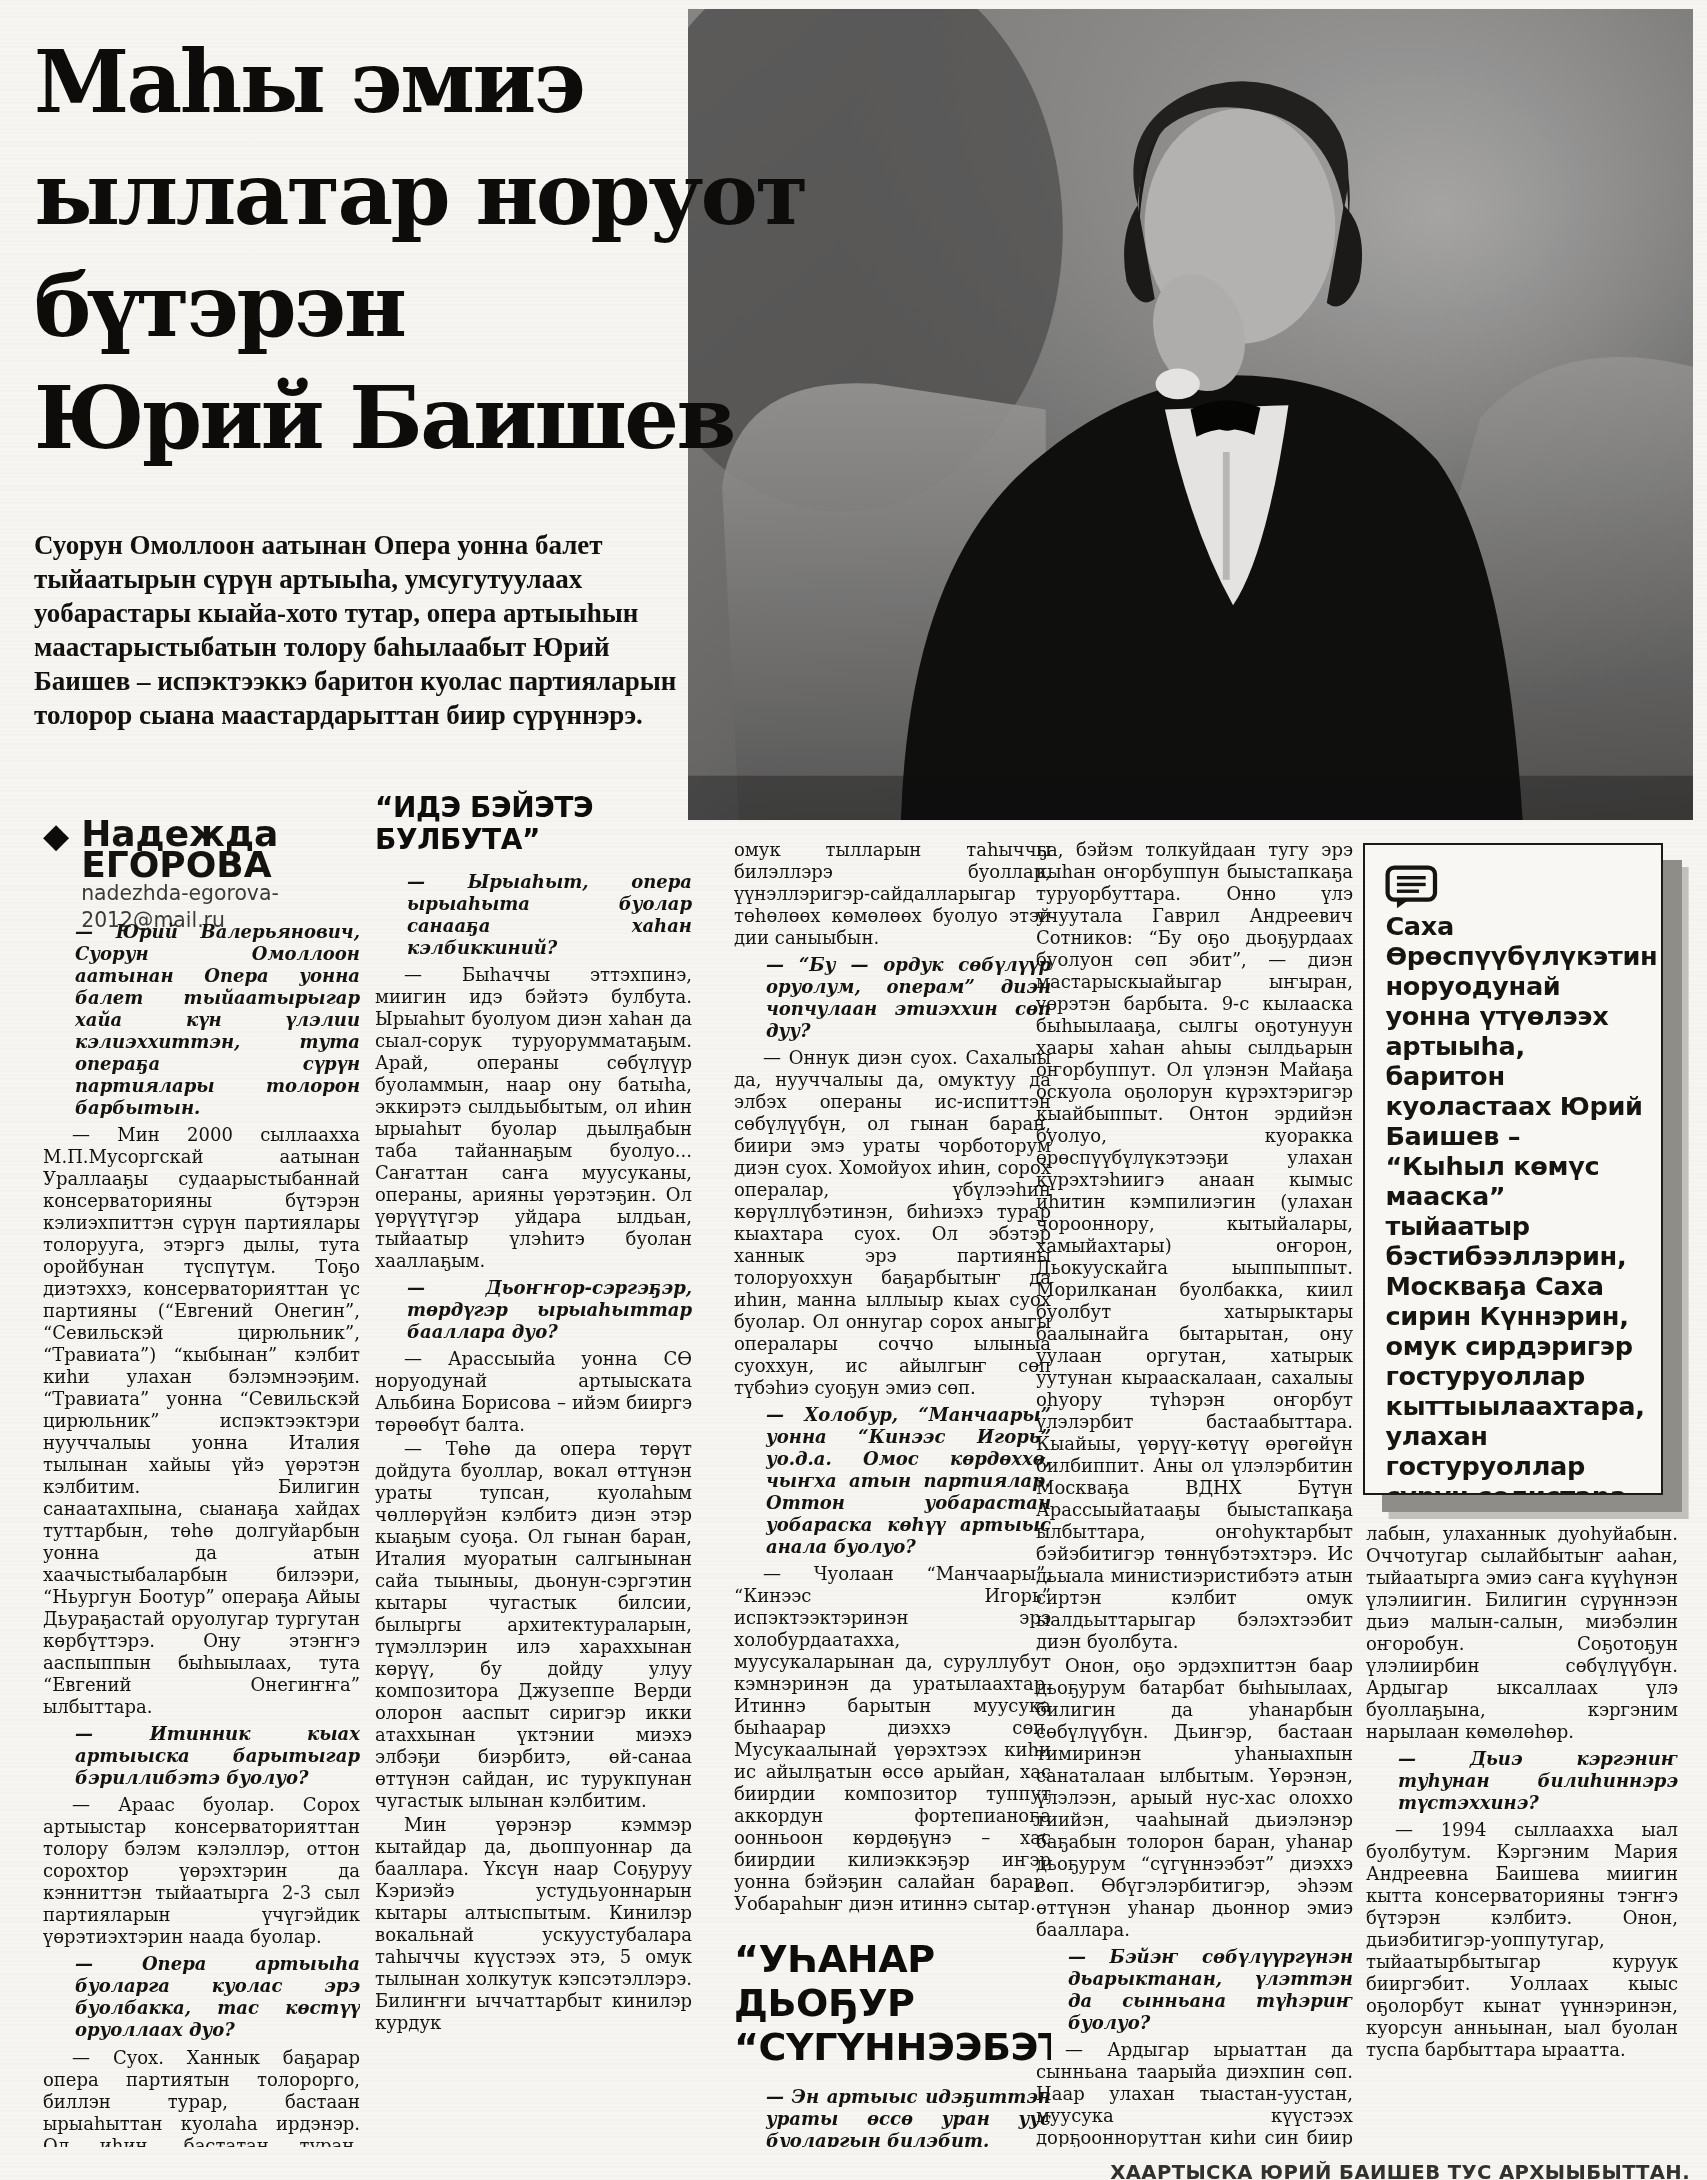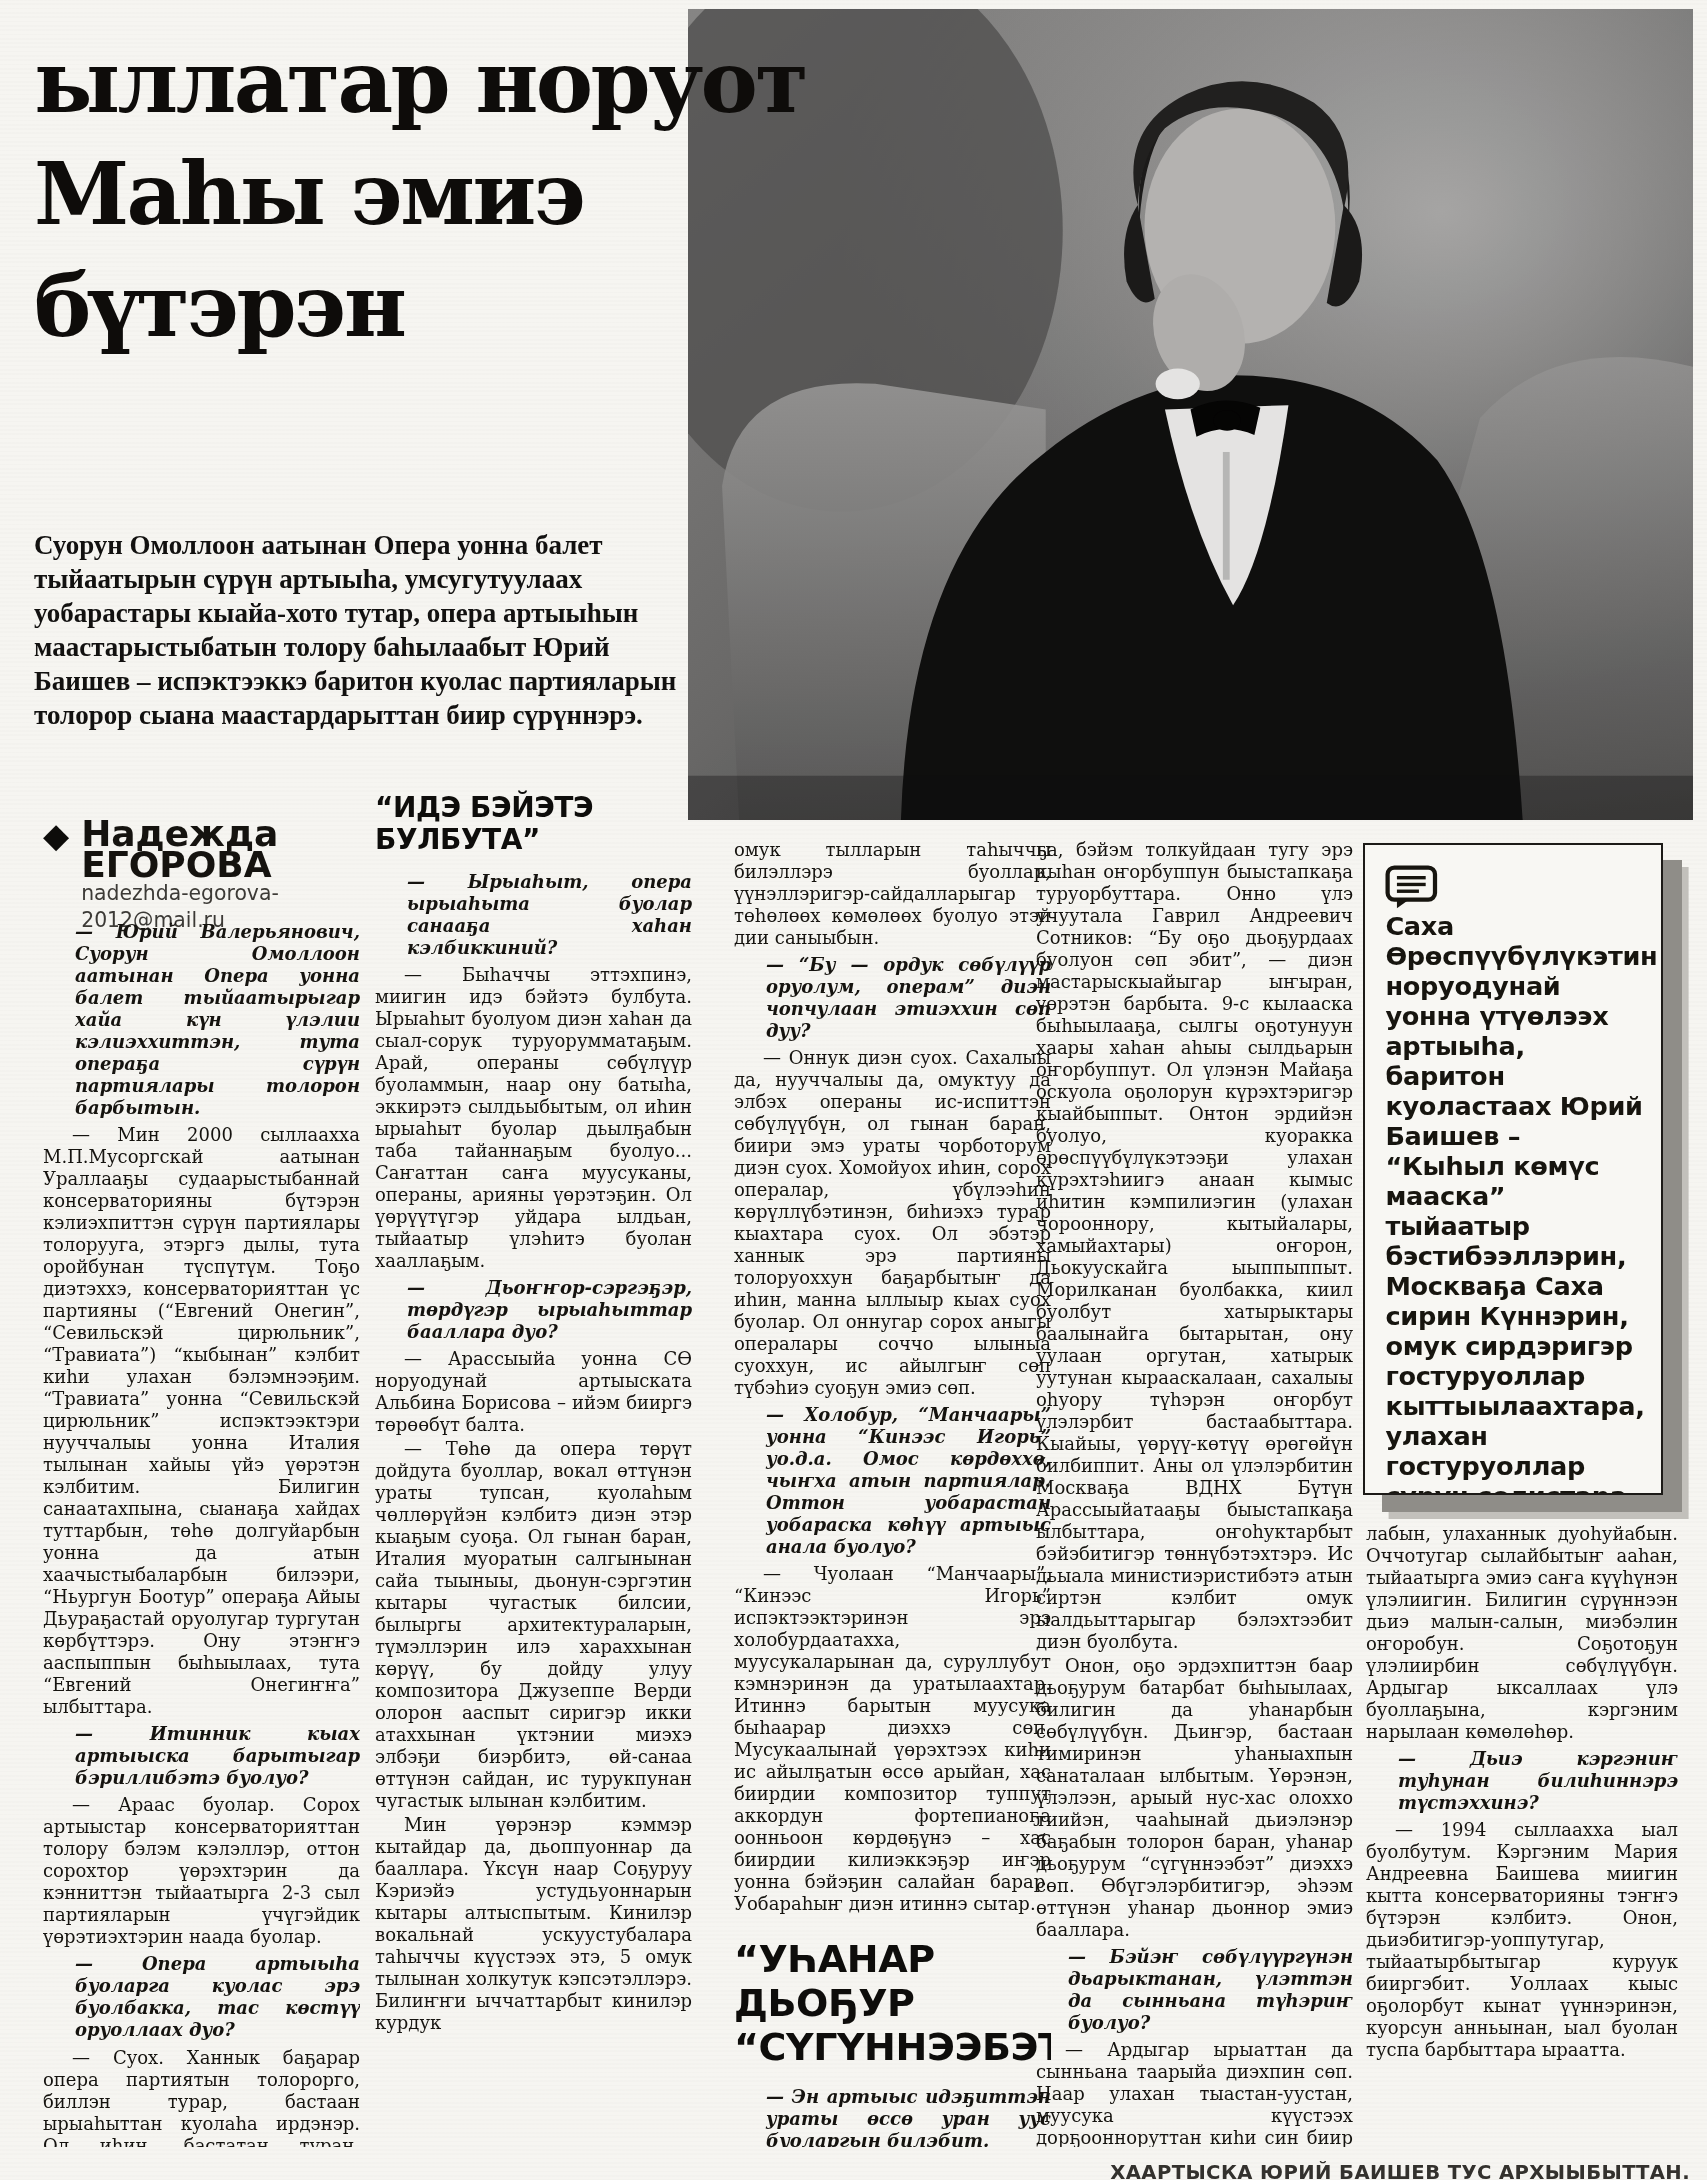--- a/index.html
+++ b/index.html
@@ -68,23 +68,24 @@
     font-family:"DejaVu Sans","Liberation Sans",sans-serif;
     font-weight:bold; font-size:19.6px; letter-spacing:0.4px; color:#33312d;margin-top:37px;
   }
 </style>
 </head>
 <body>
 
 <div class="page">
 
   <header class="headline" id="headline">
+      <div class="hl-line">Маһы эмиэ</div>
       <div class="hl-line">ыллатар норуот</div>
-      <div class="hl-line">Маһы эмиэ</div>
       <div class="hl-line">бүтэрэн</div>
+      <div class="hl-line">Юрий Баишев</div>
     </header>
 
   <div class="photo">
     <svg viewBox="0 0 1180 952" preserveAspectRatio="none">
       <defs>
         <linearGradient id="bg" x1="0" y1="0" x2="1" y2="1">
           <stop offset="0" stop-color="#8a847d"></stop>
           <stop offset="0.45" stop-color="#6e6862"></stop>
           <stop offset="1" stop-color="#3e3934"></stop>
         </linearGradient>

